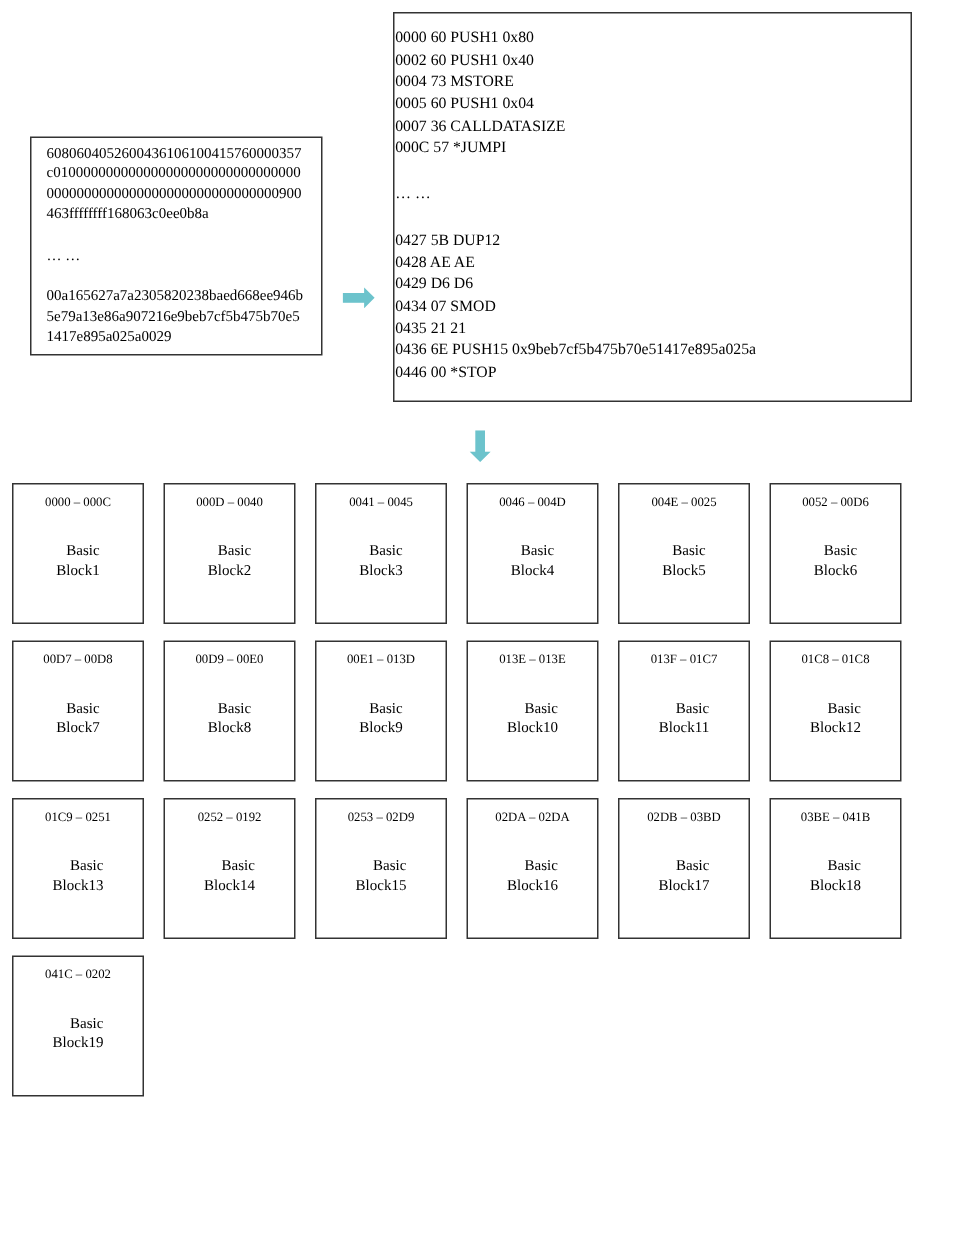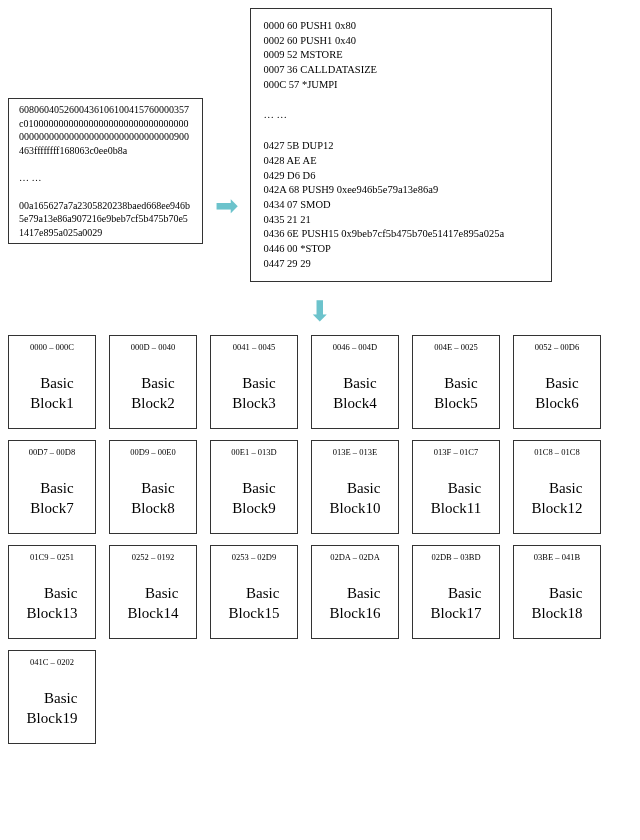--- a/index.html
+++ b/index.html
@@ -18,28 +18,29 @@
       gap: 12px;
       margin-bottom: 12px;
     }
     .hex-box {
       border: 1px solid #333;
       padding: 4px 10px;
       width: 195px;
       word-break: break-all;
       line-height: 1.35;
       margin-top: 52px;
+      margin-left: 12px;
     }
     .hex-box .ellipsis {
       margin: 14px 0;
     }
     .opcode-box {
       border: 1px solid #333;
-      padding: 10px 12px;
-      width: 302px;
+      padding: 10px 0;
+      width: 346px;
       line-height: 1.4;
       font-size: 10.5px;
     }
     .opcode-box .ellipsis {
       margin: 16px 0;
     }
     .arrow {
       color: #6cc3cc;
       font-size: 28px;
     }
@@ -67,56 +68,55 @@
       display: flex;
       flex-direction: column;
       align-items: center;
       padding-top: 6px;
     }
     .block .range {
       font-size: 8.5px;
       margin-bottom: 22px;
     }
     .block .label {
-      font-size: 15px;
+      font-size: 10px;
       line-height: 1.3;
     }
     .opline { white-space: pre; }
   </style>
 </head>
 <body>
 
 <div class="top-row">
   <div class="hex-box">
     <div>6080604052600436106100415760000357c0100000000000000000000000000000000000000000000000000000000000000900463ffffffff168063c0ee0b8a</div>
     <div class="ellipsis">… …</div>
     <div>00a165627a7a2305820238baed668ee946b5e79a13e86a907216e9beb7cf5b475b70e51417e895a025a0029</div>
   </div>
 
   <div class="arrow right">➡</div>
 
   <div class="opcode-box">
     <div id="ops1">
         <div class="opline">0000 60 PUSH1 0x80</div>
         <div class="opline">0002 60 PUSH1 0x40</div>
-        <div class="opline">0009 52 MSTORE</div>
+        <div class="opline">0004 73 MSTORE</div>
+        <div class="opline">0005 60 PUSH1 0x04</div>
         <div class="opline">0007 36 CALLDATASIZE</div>
         <div class="opline">000C 57 *JUMPI</div>
       </div>
     <div class="ellipsis">… …</div>
     <div id="ops2">
         <div class="opline">0427 5B DUP12</div>
         <div class="opline">0428 AE AE</div>
         <div class="opline">0429 D6 D6</div>
-        <div class="opline">042A 68 PUSH9 0xee946b5e79a13e86a9</div>
         <div class="opline">0434 07 SMOD</div>
         <div class="opline">0435 21 21</div>
         <div class="opline">0436 6E PUSH15 0x9beb7cf5b475b70e51417e895a025a</div>
         <div class="opline">0446 00 *STOP</div>
-        <div class="opline">0447 29 29</div>
       </div>
   </div>
 </div>
 
 <div class="arrow down">➡</div>
 
 <div class="blocks" id="blocks-container">
     <div class="block">
       <div class="range">0000 – 000C</div>
       <div class="label">Basic<br>Block1</div>

